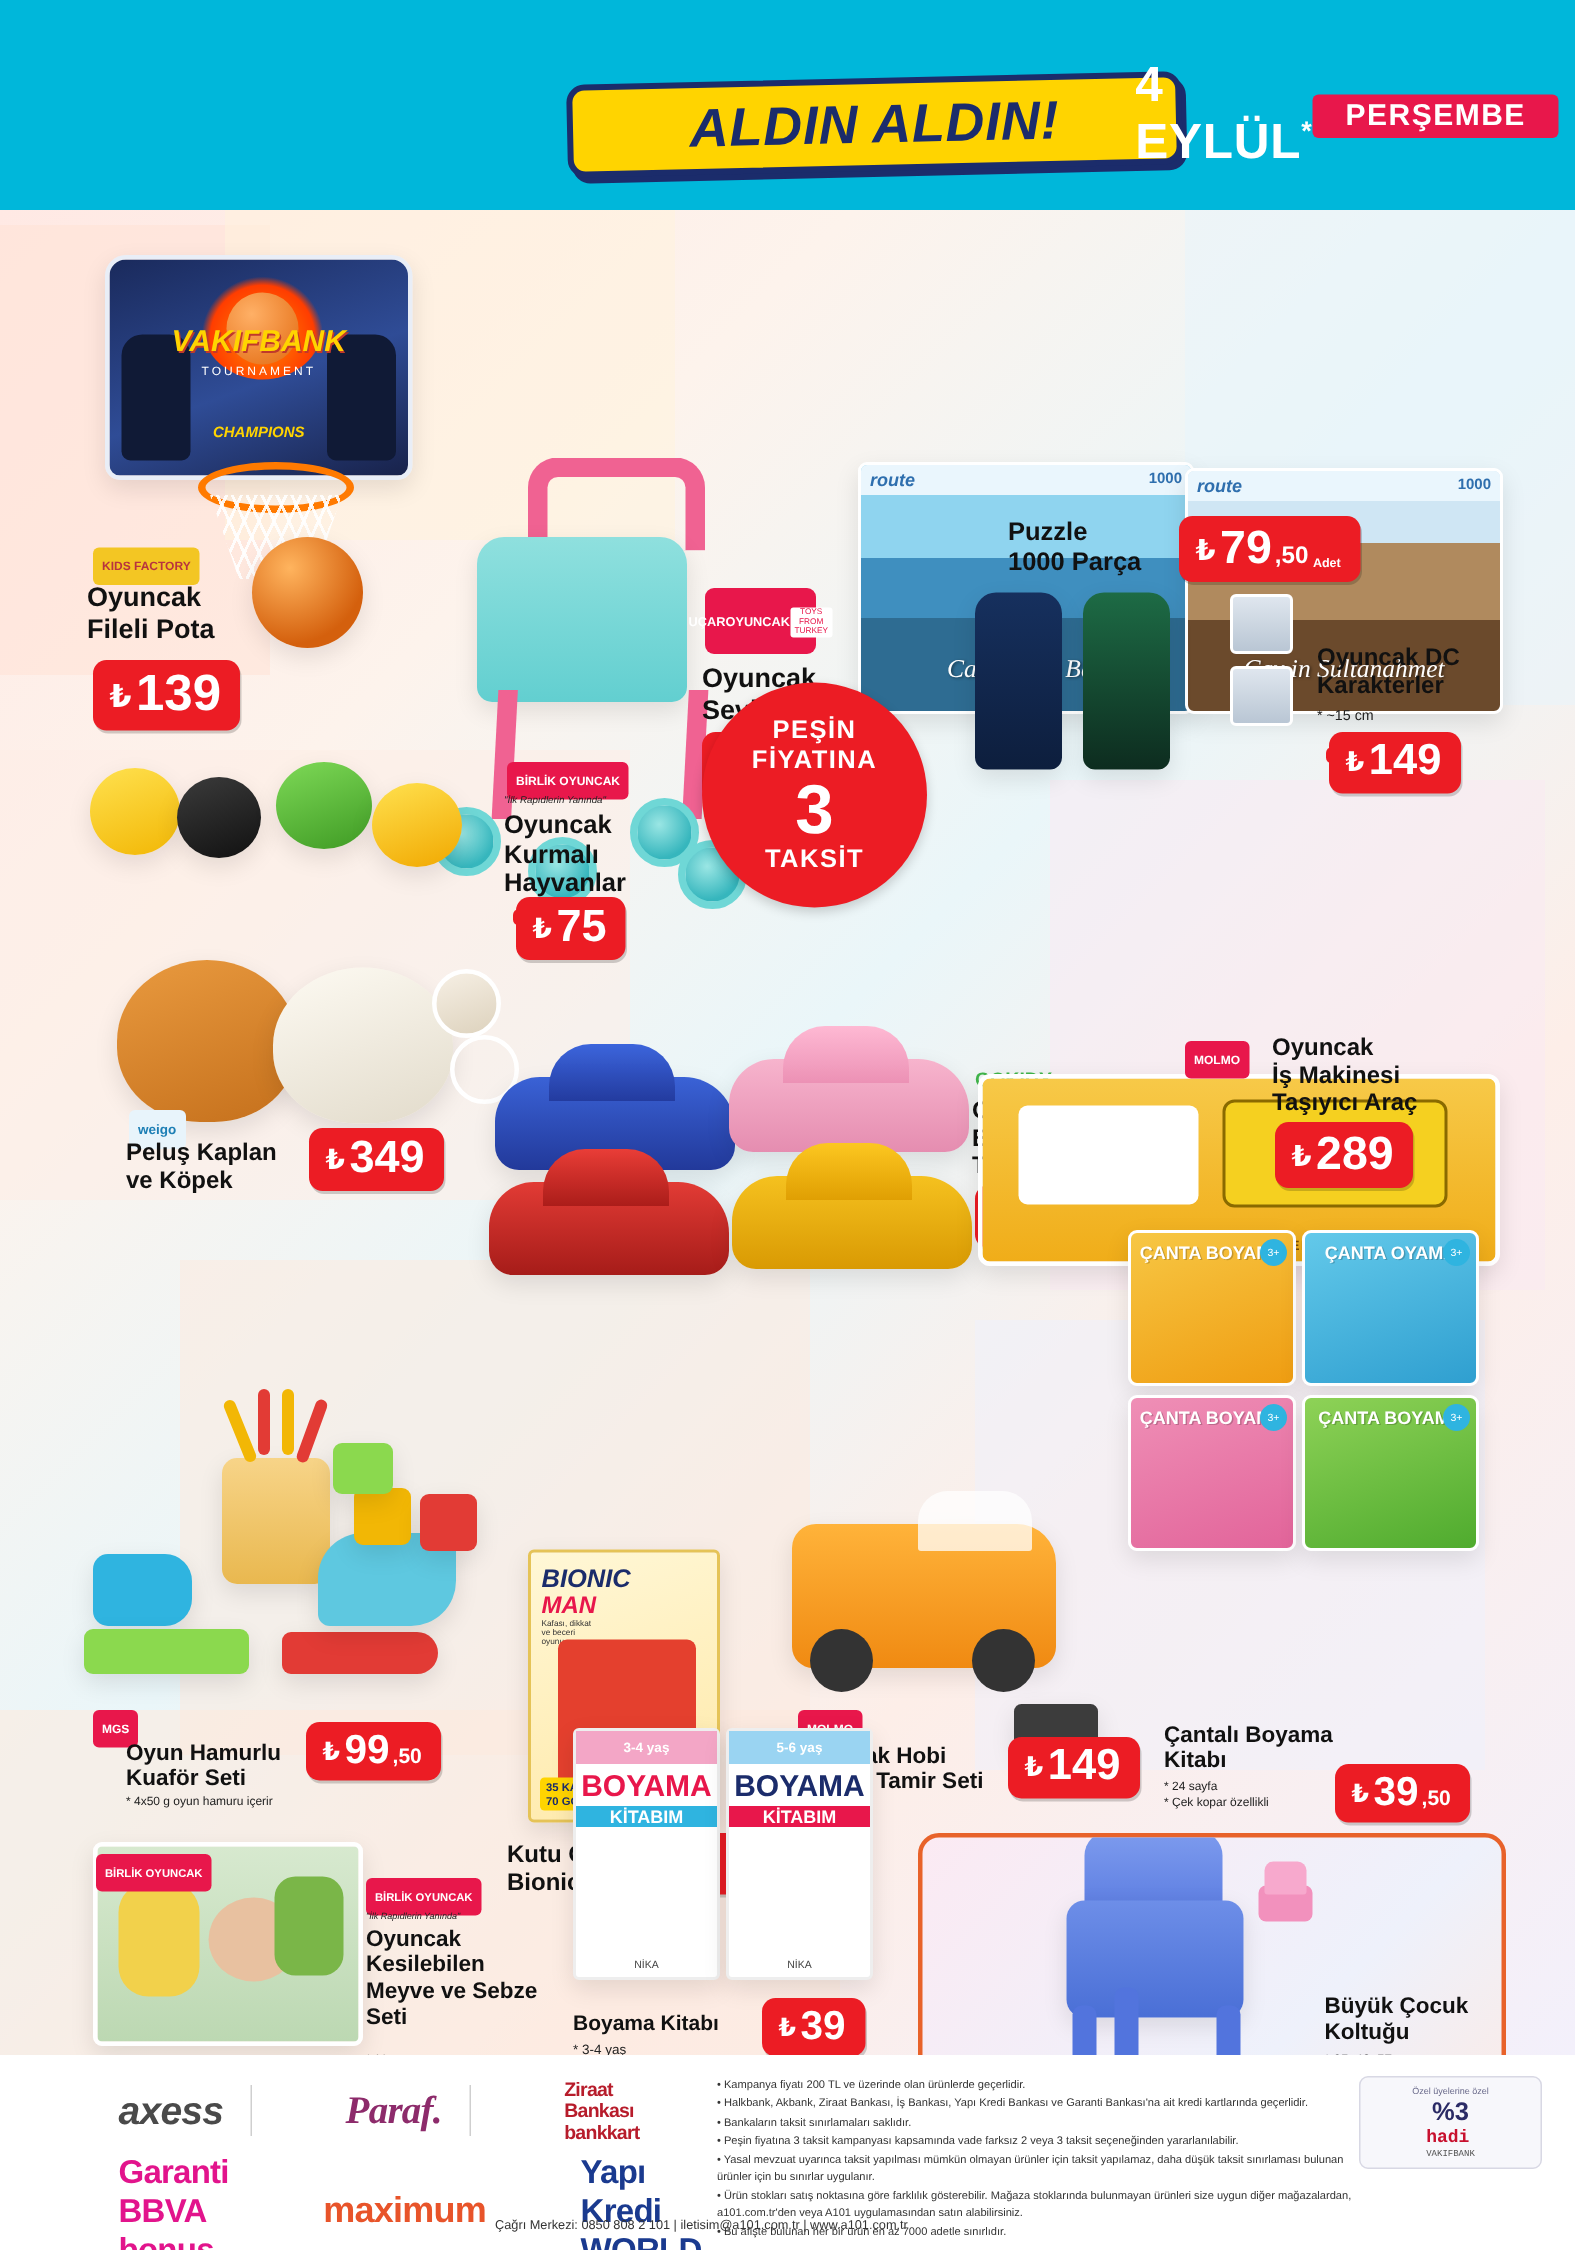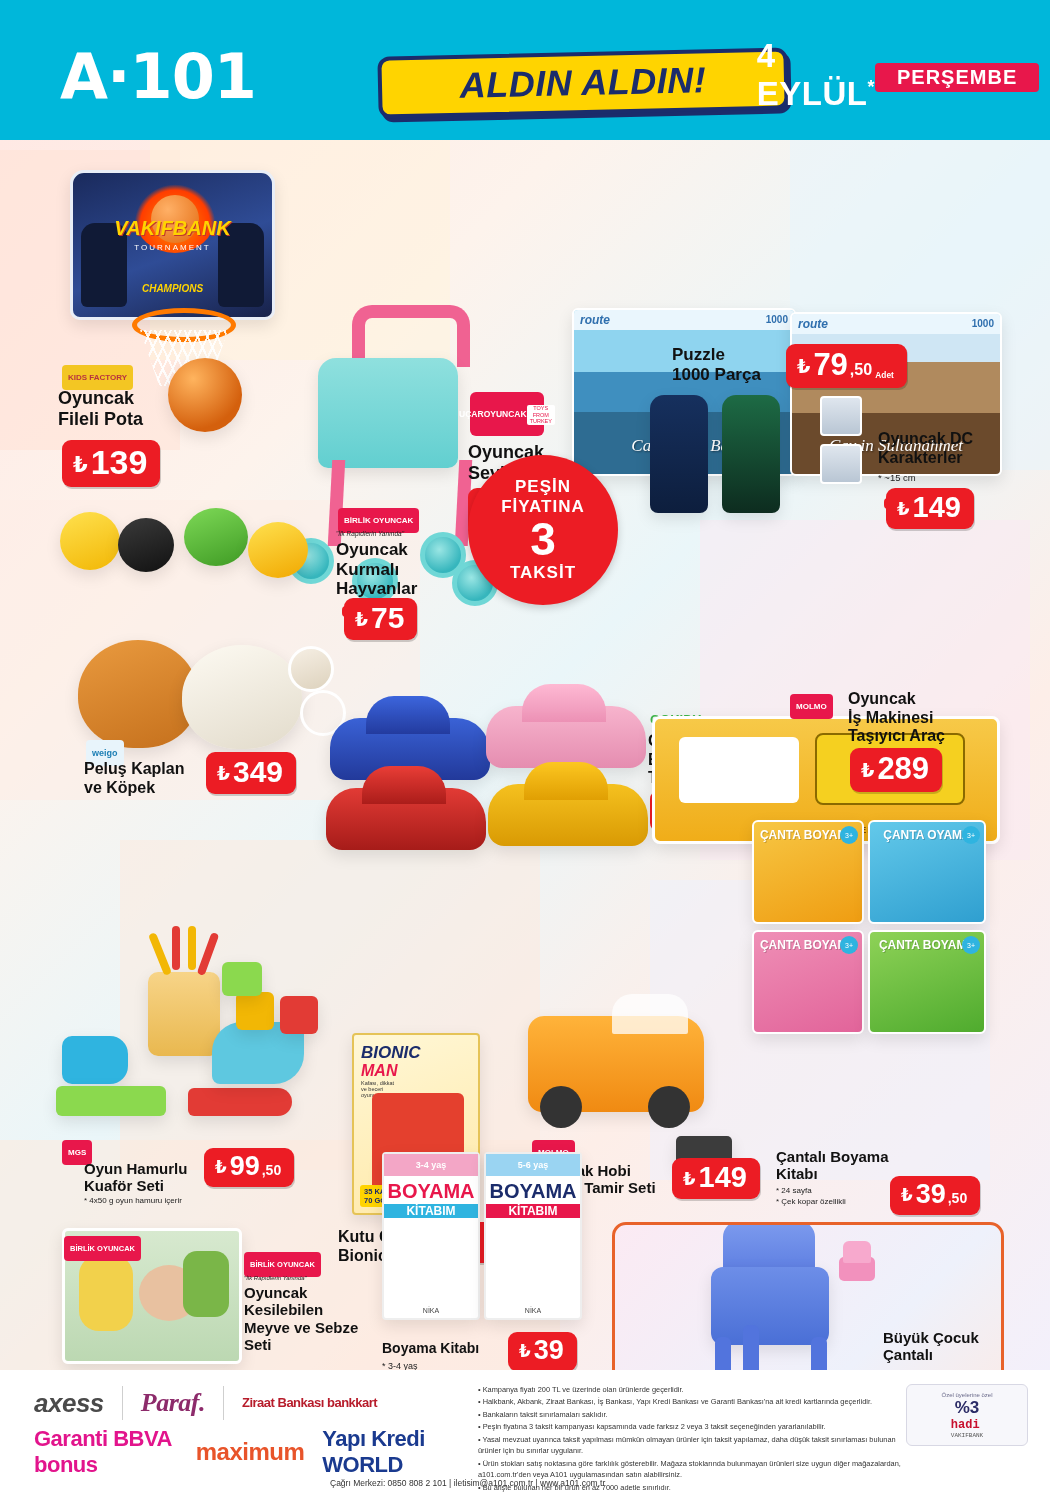--- a/index.html
+++ b/index.html
@@ -63,21 +63,21 @@
   .b7 { right: 60px; top: 740px; width: 340px; height: 300px; background: #eef0fb; }
   .b8 { left: 0; top: 1000px; width: 560px; height: 230px; background: #fde9dd; }
 
   
   .footer {
     position: absolute; left: 0; top: 1370px; width: 1050px; height: 130px;
     background: #fff;
   }
   .banklogos { position: absolute; left: 34px; top: 16px; width: 420px; }
   .bankrow { display: flex; align-items: center; gap: 18px; margin-bottom: 6px; }
-  .bk { font-size: 26px; font-weight: bold; letter-spacing: -0.5px; }
+  .bk { font-size: 26px; font-weight: bold; letter-spacing: -0.5px; margin-left: 45px; }
   .bk-axess { color: #4a4a4a; font-style: italic; }
   .bk-paraf { color: #8d2b6b; font-family: "Liberation Serif", serif; font-style: italic; }
   .bk-ziraat { color: #b71c2b; font-size: 13px; text-align: left; line-height: 1.1; }
   .bk-bonus { color: #e2148c; font-size: 22px; }
   .bk-max { color: #e8542a; font-size: 24px; }
   .bk-world { color: #1a3a8f; font-size: 22px; }
   .vline { width: 1px; height: 34px; background: #cfcfcf; }
 
   .legal {
     position: absolute; left: 478px; top: 14px; width: 430px;
@@ -280,23 +280,20 @@
   .chair-back { position:absolute; left: 108px; top: -4px; width: 92px; height: 70px; background: linear-gradient(180deg,#7d9bee,#5274dd); border-radius: 16px 16px 6px 6px;}
   .chair-leg { position:absolute; width: 16px; height: 76px; background:#5274dd; border-radius: 6px;}
   .chair-mini { position:absolute; right: 120px; top: 16px; width: 52px; height: 56px; }
 </style>
 </head>
 <body>
 
 <div class="page">
 
   <div class="header">
-    <div class="logo">
-      <span>A·101</span>
-    </div>
     <div class="aldin-wrap">
       <span>ALDIN ALDIN!</span>
     </div>
     <div class="date-box">
       <div class="date-top">
         <span>4 EYLÜL</span><sup>*</sup>
       </div>
       <div class="date-bot">PERŞEMBE</div>
     </div>
   </div>
@@ -573,21 +570,21 @@
       <div class="chair-back"></div>
       <div class="chair-seat shadow"></div>
       <div class="chair-leg" style="left:100px; top:112px;"></div>
       <div class="chair-leg" style="left:196px; top:112px;"></div>
       <div class="chair-leg" style="left:128px; top:100px; height:60px;"></div>
       <div class="chair-mini">
         <div style="position:absolute; left:10px; top:16px; width:36px; height:24px; background:#f291bd; border-radius:5px;"></div>
         <div style="position:absolute; left:14px; top:0; width:28px; height:22px; background:#f7a9cd; border-radius:6px 6px 2px 2px;"></div>
       </div>
       <div class="ttl" style="left:268px; top:104px; width:130px; font-size:15px; white-space:pre-line;">Büyük Çocuk
-Çantalı</div>
+Koltuğu</div>
       <div class="sub" style="left:268px; top:142px; width:130px; font-size:9px;">* 35x40x57 cm</div>
 
     </div>
 
   </div>
 
   <div class="footer">
     <div class="banklogos">
       <div class="bankrow">
         <span class="bk bk-axess">axess</span>

